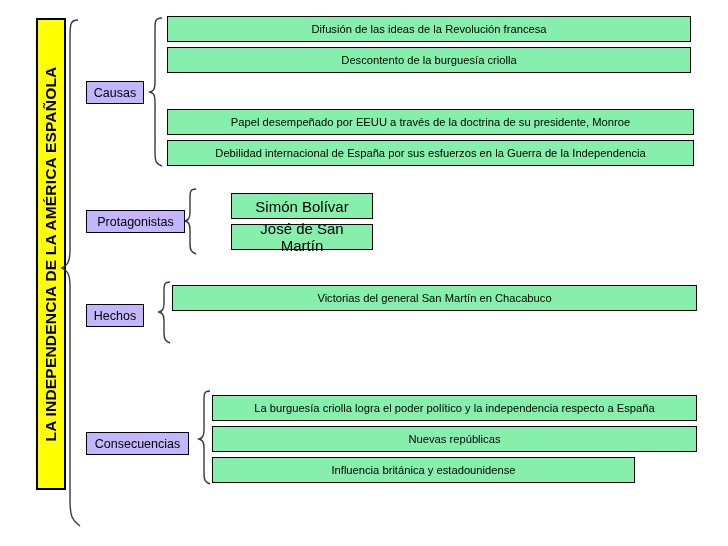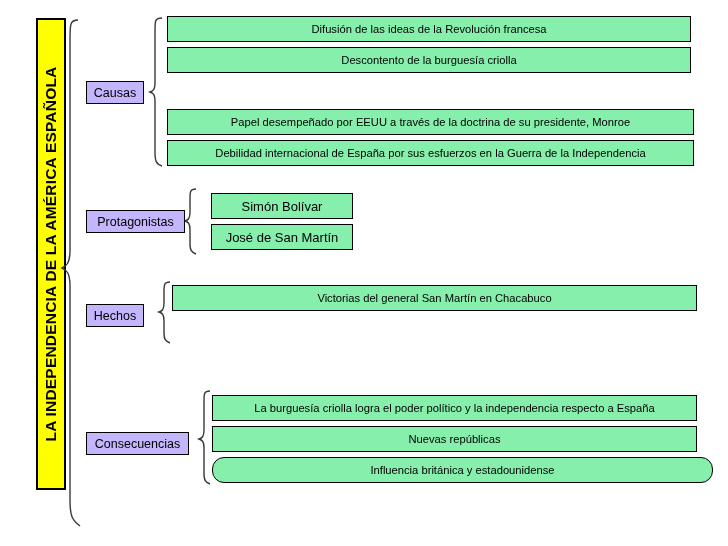--- a/index.html
+++ b/index.html
@@ -74,21 +74,22 @@
     display: flex;
     align-items: center;
     justify-content: center;
     font-size: 11.2px;
     color: #000000;
     height: 26px;
     text-align: center;
     padding: 0 6px;
   }
   .item-box.small {
-    font-size: 13px;
+    font-size: 15px;
+    margin-left: 20px;
   }
 </style>
 </head>
 <body>
 
 <div id="canvas">
 
   <div class="title-box">
     <span class="title-text">LA INDEPENDENCIA DE LA AMÉRICA ESPAÑOLA</span>
   </div>
@@ -145,17 +146,17 @@
   <div class="item-box" style="left:172px; top:285px; width:525px;">
     <span>Victorias del general San Martín en Chacabuco</span>
   </div>
 
   <div class="item-box" style="left:212px; top:395px; width:485px;">
     <span>La burguesía criolla logra el poder político y la independencia respecto a España</span>
   </div>
   <div class="item-box" style="left:212px; top:426px; width:485px;">
     <span>Nuevas repúblicas</span>
   </div>
-  <div class="item-box" style="left:212px; top:457px; width:501px;border-radius:12px;">
+  <div class="item-box" style="left:212px; top:457px; width:423px;">
     <span>Influencia británica y estadounidense</span>
   </div>
 
 </div>
 
 </body></html>

